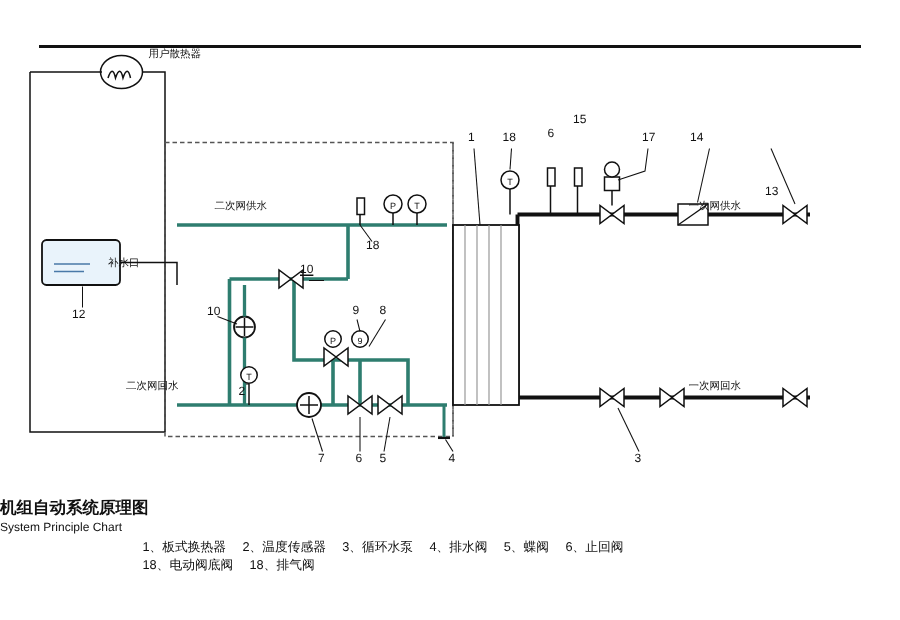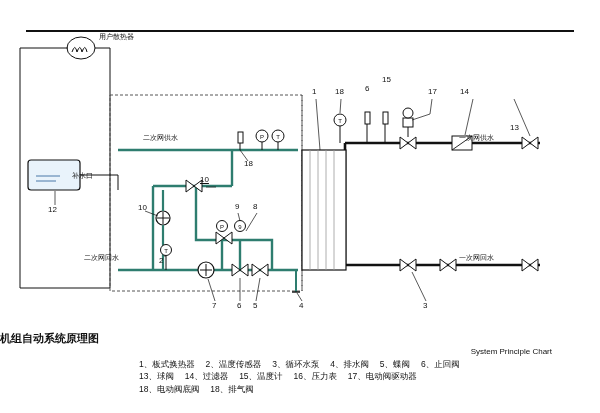--- a/index.html
+++ b/index.html
@@ -3,23 +3,23 @@
 <meta charset="utf-8">
 <style>
   html,body{margin:0;padding:0;}
   body{width:600px;height:413px;background:#ffffff;font-family:"Liberation Sans",sans-serif;position:relative;overflow:hidden;}
   #stage{position:relative;width:600px;height:413px;}
   .title{position:absolute;left:28px;top:8px;font-size:15px;font-weight:bold;color:#111;letter-spacing:1px;}
   .title-rule{position:absolute;left:26px;top:30px;width:548px;height:2px;background:#111;}
   .lbl{position:absolute;font-size:7px;color:#111;white-space:nowrap;line-height:1;}
   .num{position:absolute;font-size:8px;color:#111;white-space:nowrap;line-height:1;}
   .cap-cn{position:absolute;width:600px;top:331px;font-size:11px;color:#111;font-weight:bold;}
-  .cap-en{position:absolute;width:552px;text-align:right;top:347px;font-size:8px;color:#111;}
+  .cap-en{position:absolute;width:504px;text-align:left;top:347px;font-size:8px;color:#111;}
   .legend{position:absolute;left:95px;top:358px;width:420px;font-size:8.5px;color:#111;line-height:1.45;}
-  .legend div{white-space:nowrap;margin-left:44px;}
+  .legend div{white-space:nowrap;}
   svg{position:absolute;left:0;top:0;}
 </style>
 </head>
 <body>
 
 <div id="stage">
 
   <div class="title-rule"></div>
 
   <svg width="600" height="413" viewBox="0 0 600 413">
@@ -171,17 +171,16 @@
   <div class="num" style="left:253px;top:302px;">5</div>
   <div class="num" style="left:299px;top:302px;">4</div>
   <div class="num" style="left:423px;top:302px;">3</div>
   <div class="num" style="left:159px;top:257px;">2</div>
 
   <div class="cap-cn">机组自动系统原理图</div>
   <div class="cap-en">System Principle Chart</div>
 
   <div class="legend">
     <div>1、板式换热器　 2、温度传感器　 3、循环水泵　 4、排水阀　 5、蝶阀　 6、止回阀</div>
-    <div>13、球阀　 14、过滤器　 15、温度计　 16、压力表　 17、电动阀驱动器</div>
     <div>18、电动阀底阀　 18、排气阀</div>
   </div>
 
 </div>
 
 </body></html>

